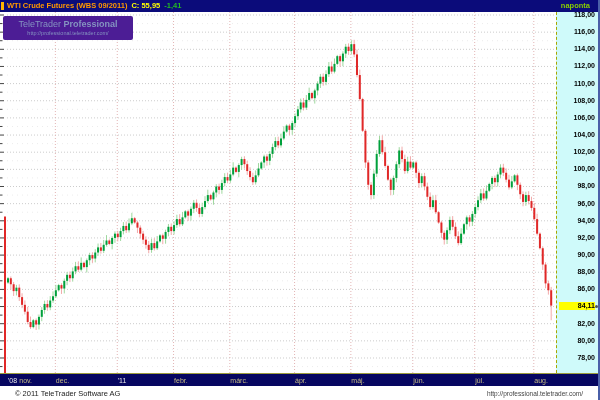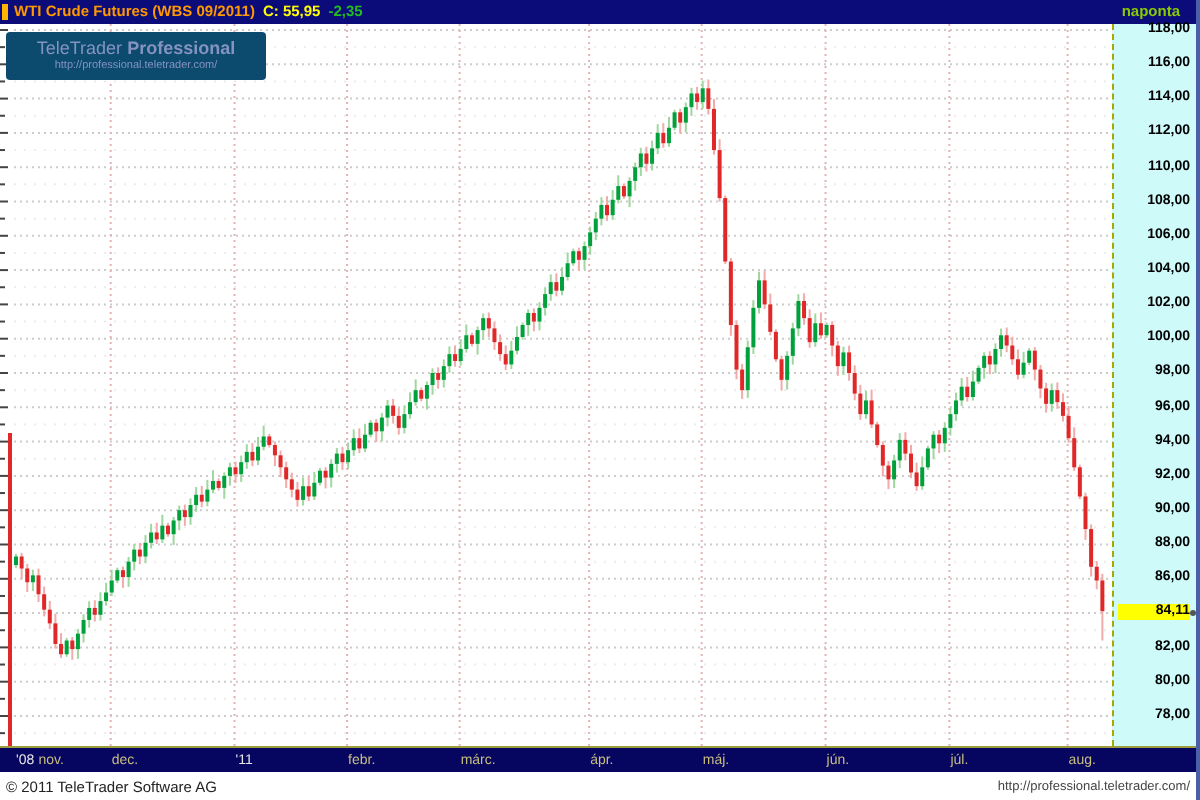--- a/index.html
+++ b/index.html
@@ -10,21 +10,21 @@
   .titlebar{position:absolute;left:0;top:0;width:100%;height:12px;background:#0B0B7A;
             display:flex;align-items:center;font-size:7.5px;font-weight:bold;line-height:12px;}
   .ticon{width:3px;height:8px;background:#FFB400;margin:0 3px 0 1px;}
   .t-instr{color:#FF9900;margin-right:4px;white-space:nowrap;}
   .t-close{color:#FFFF00;margin-right:4px;white-space:nowrap;}
   .t-chg{color:#22BB22;white-space:nowrap;}
   .t-period{color:#88CC00;margin-left:auto;margin-right:8px;white-space:nowrap;}
   
   .plot{position:absolute;left:0;top:12px;width:556px;height:361px;background:#FFFFFF;}
   .plot svg{position:absolute;left:0;top:0;}
-  .watermark{position:absolute;left:3px;top:4px;width:130px;height:24px;background:#0c4a6e;
+  .watermark{position:absolute;left:3px;top:4px;width:130px;height:24px;background:#4c1d95;
              border-radius:2px;text-align:center;color:#8493C0;}
   .wm1{font-size:9px;line-height:12px;display:block;margin-top:2px;}
   .wm1 b{font-weight:bold;}
   .wm2{font-size:5.5px;line-height:7px;display:block;}
   
   .yaxis{position:absolute;left:556px;top:12px;width:42px;height:361px;background:#CFFAFA;
          border-left:1px dashed #A8A800;box-sizing:border-box;}
   .ylab{position:absolute;right:3px;width:36px;text-align:right;font-size:7px;font-weight:bold;
         color:#000;line-height:8px;}
   .pricemark{position:absolute;right:3px;width:36px;text-align:right;font-size:7px;font-weight:bold;
@@ -32,34 +32,34 @@
   .pricedot{position:absolute;right:0;width:3px;height:3px;border-radius:50%;background:#555;}
   
   .xaxis{position:absolute;left:0;top:373px;width:100%;height:13px;background:#060660;
          border-top:1px solid #9C9C3C;box-sizing:border-box;}
   .xlab{position:absolute;top:2px;font-size:7px;line-height:9px;white-space:nowrap;}
   .xlab.month{color:#C8BE82;}
   .xlab.year{color:#E6E6E6;}
   
   .footer{position:absolute;left:0;top:386px;width:100%;height:14px;background:#FFFFFF;
           display:flex;justify-content:space-between;align-items:center;box-sizing:border-box;
-          padding:0 3px;}
+          padding:0 15px;}
   .f-copy{font-size:7.5px;color:#222;}
   .f-url{font-size:6.5px;color:#444;}
 </style>
 </head>
 <body>
 
 <div class="app">
 
   <div class="titlebar">
     <span class="ticon"></span>
     <span class="t-instr">WTI Crude Futures (WBS 09/2011)</span>
     <span class="t-close">C: 55,95</span>
-    <span class="t-chg">-2,35</span>
+    <span class="t-chg">-1,41</span>
     <span class="t-period">naponta</span>
   </div>
 
   <div class="plot">
     <svg id="candles" width="556" height="361">
         <line x1="7" y1="354.56888361045134" x2="556" y2="354.56888361045134" stroke="#ECECEC" stroke-width="1" stroke-dasharray="1,4"></line>
         <line x1="7" y1="337.41923990498816" x2="556" y2="337.41923990498816" stroke="#ECECEC" stroke-width="1" stroke-dasharray="1,4"></line>
         <line x1="7" y1="320.2695961995249" x2="556" y2="320.2695961995249" stroke="#ECECEC" stroke-width="1" stroke-dasharray="1,4"></line>
         <line x1="7" y1="303.11995249406175" x2="556" y2="303.11995249406175" stroke="#ECECEC" stroke-width="1" stroke-dasharray="1,4"></line>
         <line x1="7" y1="285.9703087885986" x2="556" y2="285.9703087885986" stroke="#ECECEC" stroke-width="1" stroke-dasharray="1,4"></line>

